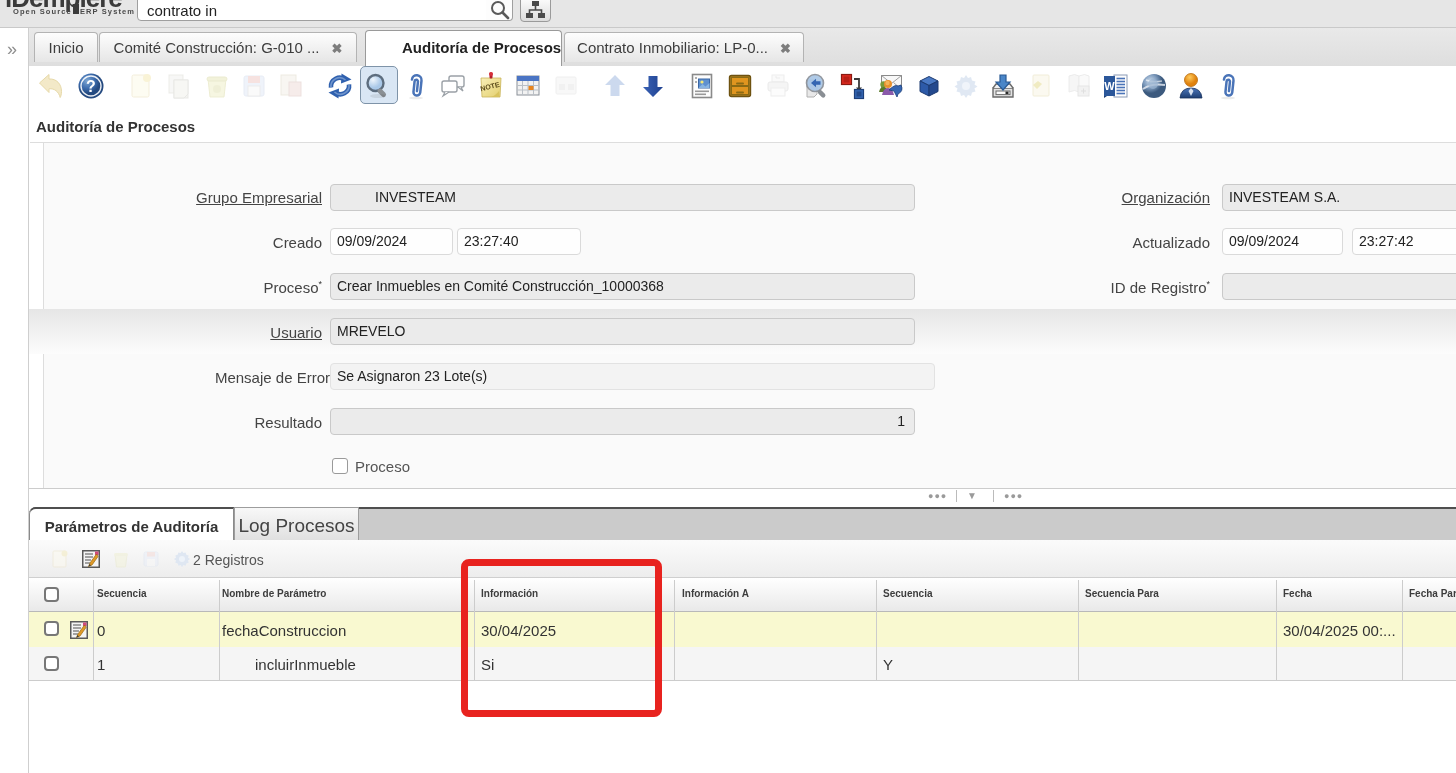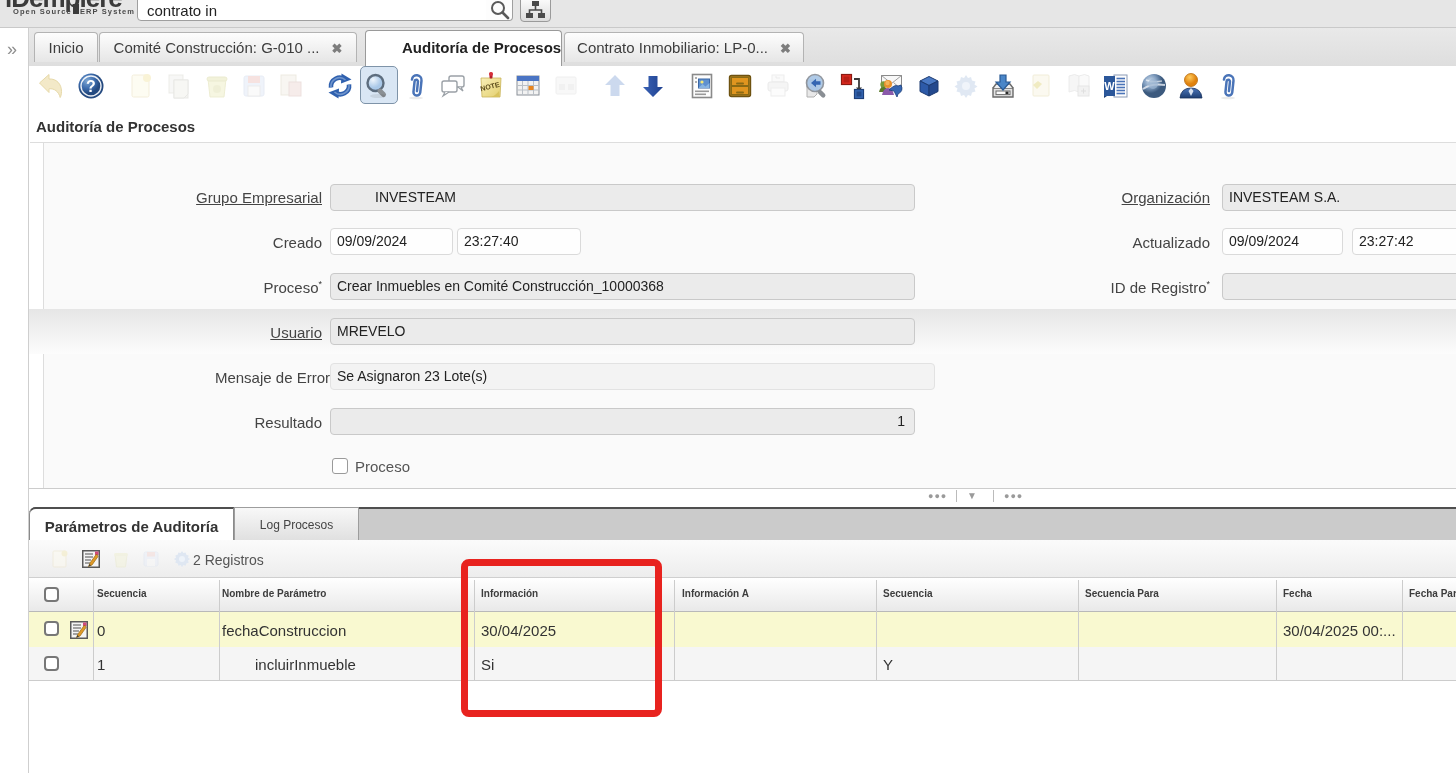--- a/index.html
+++ b/index.html
@@ -71,21 +71,21 @@
 
   
   #btabs { left:29px; top:507px; width:1427px; height:33px; background:#cbcbcb;
     border-top:2px solid #4f4f4f; border-radius:7px 0 0 0; }
   #btab1 { left:29px; top:507px; width:205px; height:33px; background:#fff;
     border:1px solid #8a8a8a; border-top:2px solid #4f4f4f; border-bottom:none; border-radius:7px 0 0 0;
     font-size:15px; font-weight:bold; color:#333; text-align:center; line-height:35px; }
   #btab2 { left:234px; top:507px; width:125px; height:33px;
     background:linear-gradient(#f8f8f8,#e0e0e0);
     border:1px solid #9d9d9d; border-bottom:none;
-    font-size:12px; color:#444; text-align:center; line-height:35px; }
+    font-size:19px; color:#444; text-align:center; line-height:35px; }
 
   
   #gtoolbar { left:29px; top:540px; width:1427px; height:37px;
     background:linear-gradient(#fbfbfb,#ededed); }
   #nrec { left:193px; top:552px; font-size:14px; color:#555; }
 
   
   #ghead { left:29px; top:577px; width:1427px; height:35px;
     background:linear-gradient(#ffffff,#e9e9e9);
     border-top:1px solid #cfcfcf; border-bottom:1px solid #b9b9b9; }

